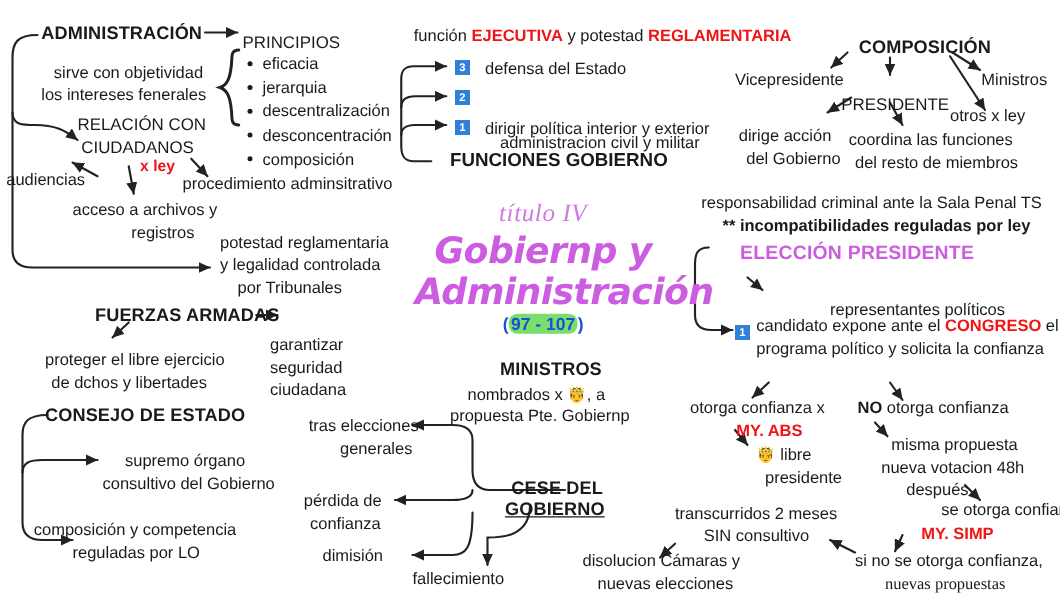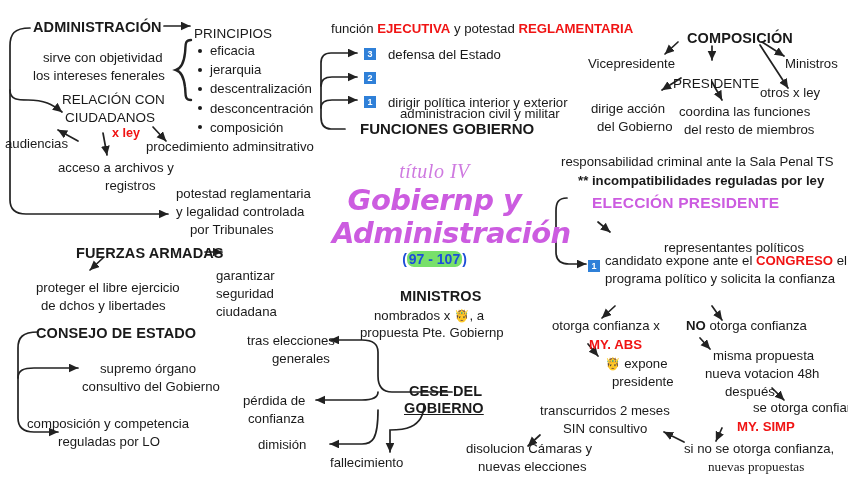--- a/index.html
+++ b/index.html
@@ -180,21 +180,21 @@
 
   <div class="n pink" style="left:592px;top:194px;">ELECCIÓN PRESIDENTE</div>
   <div class="n txt" style="left:652px;top:240px;margin-left:12px;">representantes políticos</div>
 
   <div class="badge" style="left:588px;top:260px;">1</div>
   <div class="n txt" style="left:605px;top:253px;"><span>candidato expone ante el </span><span class="red">CONGRESO</span><span> el</span></div>
   <div class="n txt" style="left:605px;top:271px;">programa político y solicita la confianza</div>
 
   <div class="n txt" style="left:552px;top:318px;">otorga confianza x</div>
   <div class="n txt red" style="left:589px;top:337px;">MY. ABS</div>
-  <div class="n txt" style="left:605px;top:356px;"><span class="emoji">🤴</span><span> expone</span></div>
+  <div class="n txt" style="left:605px;top:356px;"><span class="emoji">🤴</span><span> libre</span></div>
   <div class="n txt" style="left:612px;top:374px;">presidente</div>
 
   <div class="n txt" style="left:686px;top:318px;"><span class="b">NO</span><span> otorga confianza</span></div>
   <div class="n txt" style="left:713px;top:348px;">misma propuesta</div>
   <div class="n txt" style="left:705px;top:366px;">nueva votacion 48h</div>
   <div class="n txt" style="left:725px;top:384px;">después</div>
 
   <div class="n txt" style="left:705px;top:400px;margin-left:48px;">se otorga confianza x</div>
   <div class="n txt red" style="left:737px;top:419px;">MY. SIMP</div>
   <div class="n txt" style="left:684px;top:441px;">si no se otorga confianza,</div>

